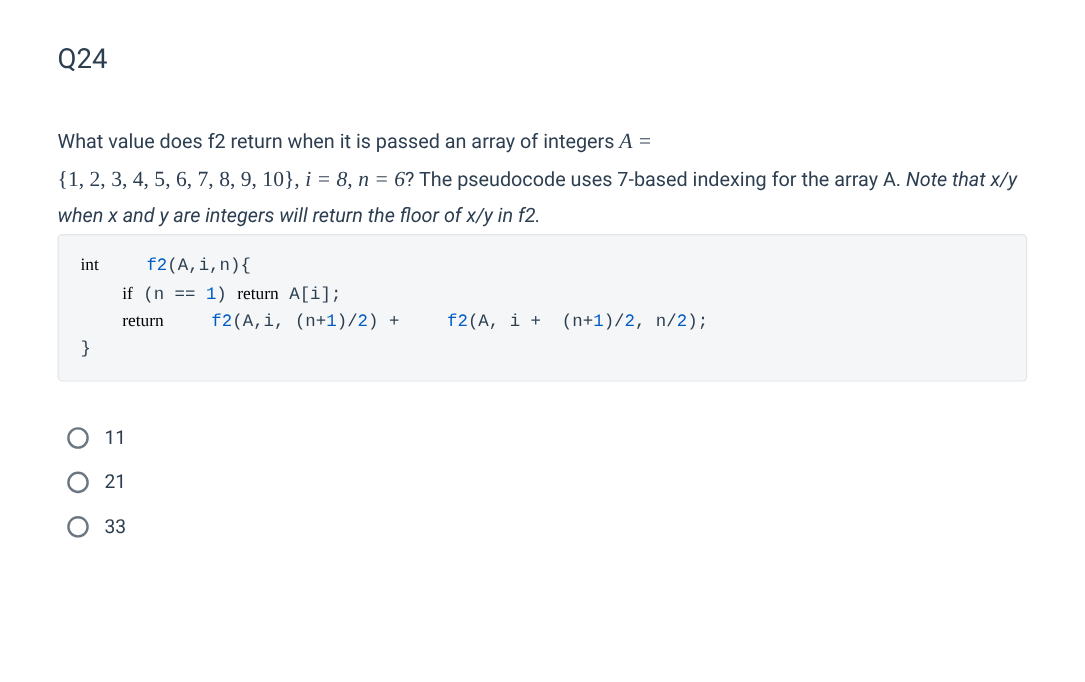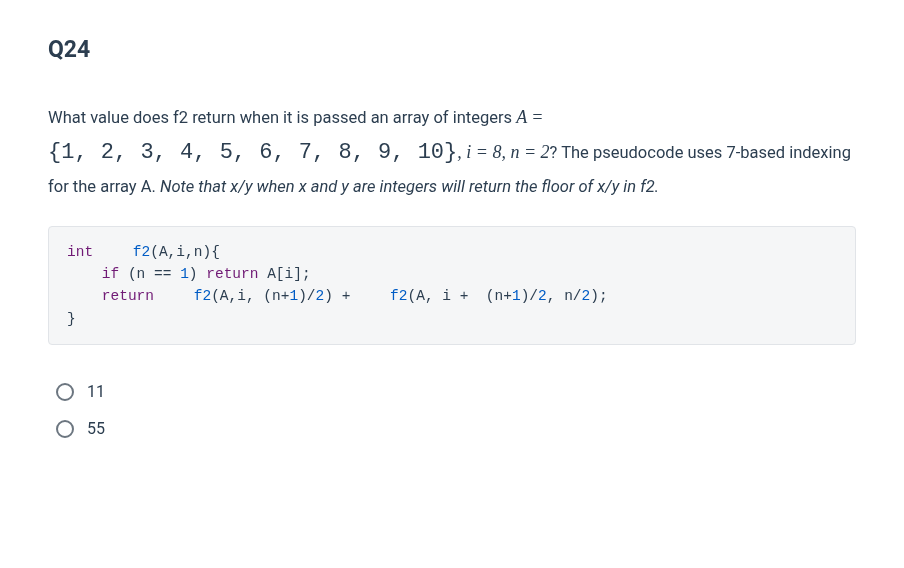--- a/index.html
+++ b/index.html
@@ -9,56 +9,55 @@
     font-family: -apple-system, BlinkMacSystemFont, "Segoe UI", Roboto, "Helvetica Neue", Arial, sans-serif;
     background: #ffffff;
     color: #2c3e50;
   }
   .container {
     padding: 36px 48px 30px 48px;
     max-width: 904px;
   }
   .qtitle {
     font-size: 23px;
-    font-weight: 700;
+    font-weight: 400;
     color: #2c3e50;
     margin-bottom: 38px;
   }
   .prompt {
     font-size: 16.5px;
     line-height: 1.78;
     color: #2c3e50;
-    margin-bottom: 24px;
   }
   .prompt .mathvar {
     font-family: "Times New Roman", Georgia, serif;
     font-style: italic;
     font-size: 18px;
   }
   .prompt .matheq {
-    font-family: Liberation Mono, monospace;
-    font-size: 22px;
+    font-family: Liberation Serif, serif;
+    font-size: 18px;
   }
   .prompt .note {
     font-style: italic;
   }
   .codeblock {
     background: #f5f6f7;
     border: 1px solid #e1e4e8;
     border-radius: 4px;
     padding: 14px 18px;
     font-family: "SFMono-Regular", Consolas, "Liberation Mono", Menlo, monospace;
     font-size: 14.5px;
     line-height: 1.55;
     white-space: pre;
     color: #2c3e50;
     margin-bottom: 28px;
     overflow-x: auto;
   }
-  .codeblock .kw { color: #701a75; }
+  .codeblock .kw { color: #000000; font-family: Liberation Serif, serif; }
   .codeblock .fn { color: #005cc5; margin-left: 31px; }
   .codeblock .num { color: #005cc5; }
   .options {
     padding-left: 8px;
   }
   .option {
     display: flex;
     align-items: flex-end;
     gap: 13px;
     padding: 9px 0;
@@ -81,32 +80,36 @@
 <body>
 
 <div class="container">
 
   <div class="qtitle">Q24</div>
 
   <div class="prompt">
     <span>What value does f2 return when it is passed an array of integers </span>
     <span class="mathvar">A =</span>
     <br>
-    <span class="matheq">{1, 2, 3, 4, 5, 6, 7, 8, 9, 10}</span><span class="mathvar">, i = 8</span><span class="mathvar">, n = 2</span><span>? The pseudocode uses 7-based indexing for the array A. </span><span class="note">Note that x/y when x and y are integers will return the floor of x/y in f2.</span>
+    <span class="matheq">{1, 2, 3, 4, 5, 6, 7, 8, 9, 10}</span><span class="mathvar">, i = 8</span><span class="mathvar">, n = 6</span><span>? The pseudocode uses 7-based indexing for the array A. </span><span class="note">Note that x/y when x and y are integers will return the floor of x/y in f2.</span>
   </div>
 
   <div class="codeblock"><span class="kw">int</span> <span class="fn">f2</span>(A,i,n){
     <span class="kw">if</span> (n == <span class="num">1</span>) <span class="kw">return</span> A[i];
     <span class="kw">return</span> <span class="fn">f2</span>(A,i, (n+<span class="num">1</span>)/<span class="num">2</span>) + <span class="fn">f2</span>(A, i +  (n+<span class="num">1</span>)/<span class="num">2</span>, n/<span class="num">2</span>);
 }</div>
 
   <div class="options">
     <div class="option">
       <span class="radio"></span>
       <span class="opt-label">11</span>
     </div>
     <div class="option">
       <span class="radio"></span>
-      <span class="opt-label">55</span>
+      <span class="opt-label">21</span>
+    </div>
+    <div class="option">
+      <span class="radio"></span>
+      <span class="opt-label">33</span>
     </div>
   </div>
 
 </div>
 
 </body></html>

